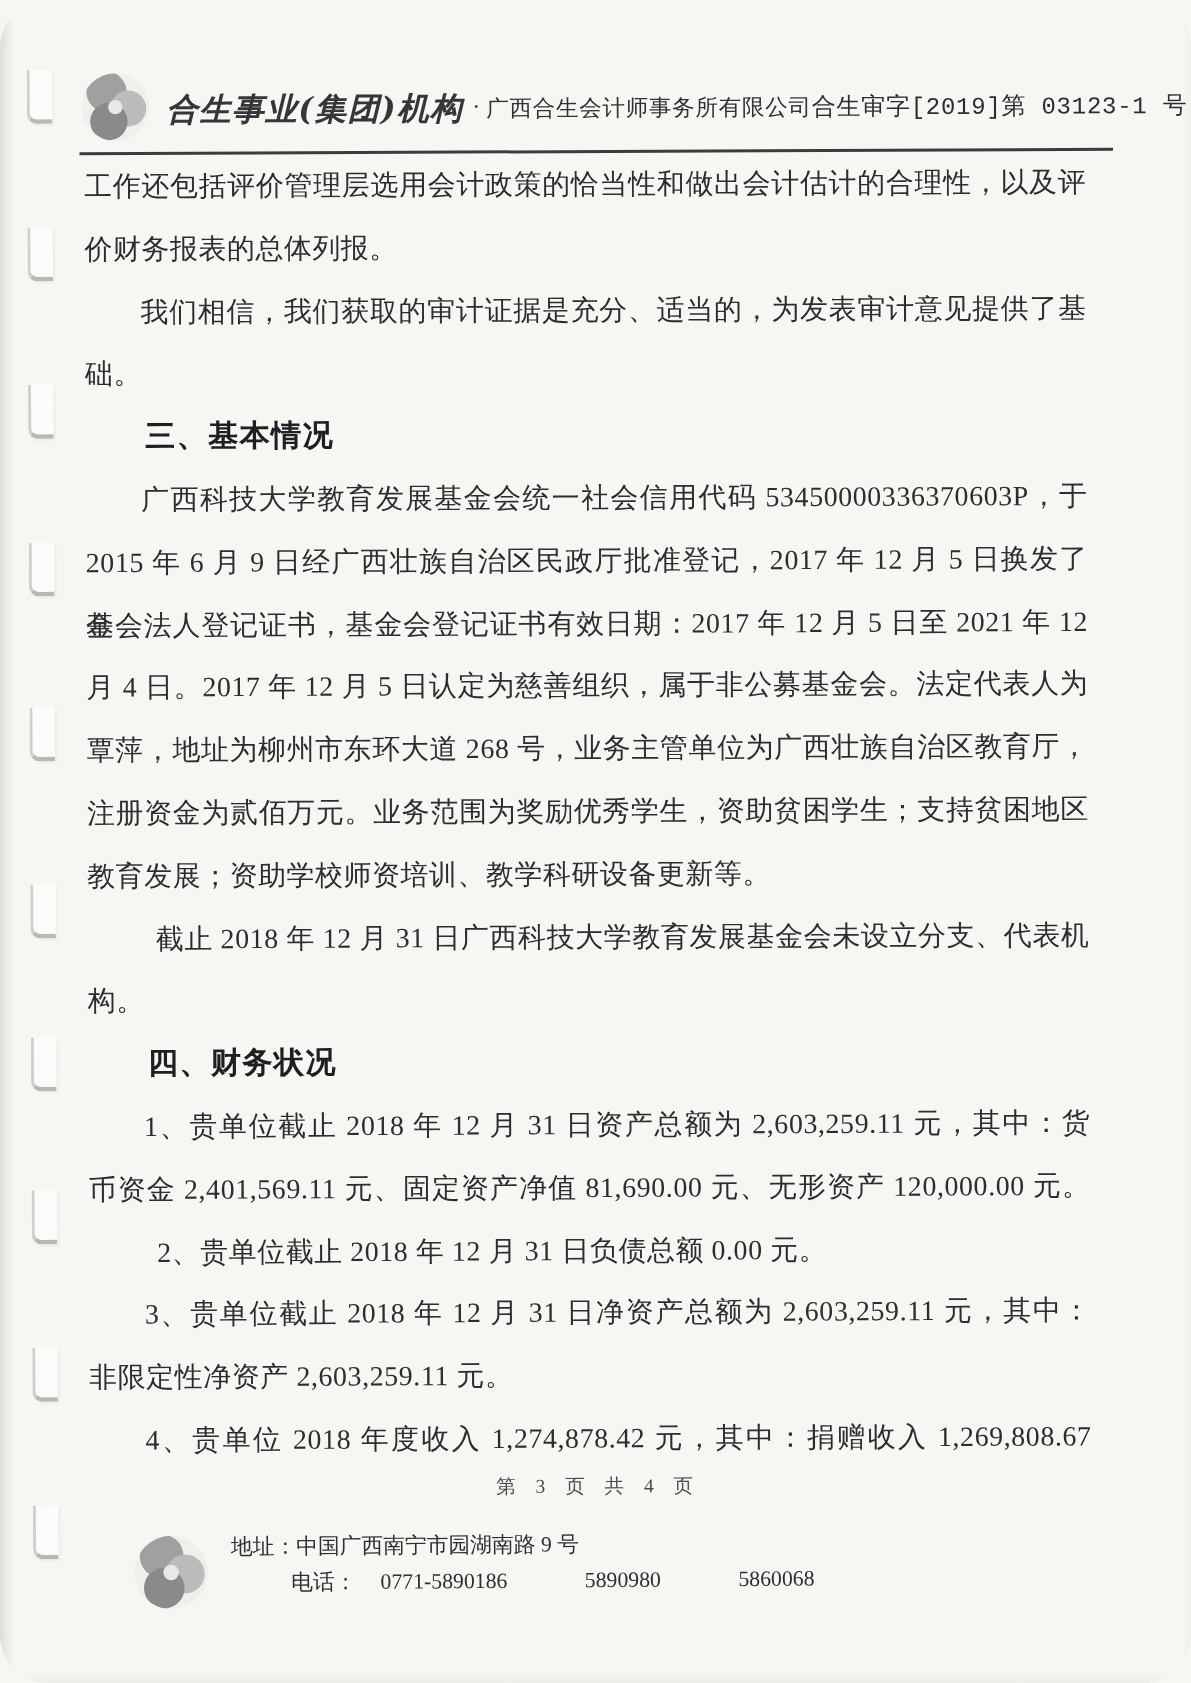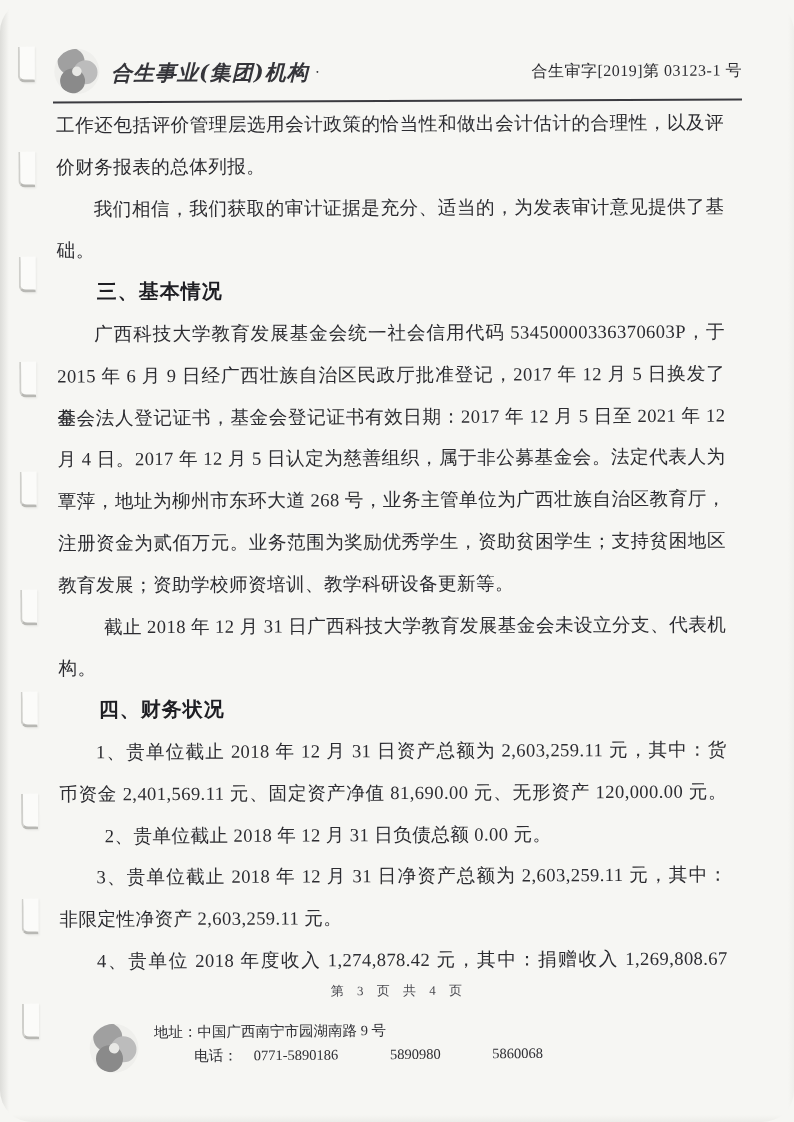--- a/index.html
+++ b/index.html
@@ -49,21 +49,21 @@
   .logo{width:48px;height:48px;flex:0 0 auto;margin-top:-4px;}
   .brand{
     margin-left:10px;
     font-style:italic;font-weight:bold;
     font-size:21px;letter-spacing:1px;color:#35353a;
     font-family:"DejaVu Serif","Liberation Serif",serif;
     white-space:nowrap;
   }
   .brand-sep{margin:0 4px 0 6px;font-size:16px;color:#35353a;}
   .company{font-size:15px;color:#303035;white-space:nowrap;letter-spacing:.5px;}
-  .docnum{margin-left:auto;font-size:16px;color:#2c2c31;white-space:nowrap;letter-spacing:.5px;}
+  .docnum{margin-left:auto;font-size:16px;color:#2c2c31;white-space:nowrap;letter-spacing:.5px;font-family:Liberation Mono, monospace;}
   
   .doc{
     position:absolute;top:103px;left:58px;width:668px;
     font-size:18.6px;letter-spacing:.4px;
   }
   .line{
     height:41.8px;line-height:41.8px;
     white-space:nowrap;overflow:visible;
   }
   .line.j{
@@ -123,20 +123,21 @@
         <g clip-path="url(#lc1)">
           <rect width="100" height="100" fill="#efefec"></rect>
           <circle cx="38" cy="29" r="28" fill="#a0a0a0"></circle>
           <circle cx="68" cy="52" r="25" fill="#bcbcbc"></circle>
           <circle cx="41" cy="70" r="26" fill="#8a8a8a"></circle>
           <circle cx="50" cy="50" r="10" fill="#e8e8e5"></circle>
         </g>
       </svg>
       <span class="brand">合生事业(集团)机构</span>
       <span class="brand-sep">·</span>
+      <span class="company">广西合生会计师事务所有限公司</span>
       <span class="docnum">合生审字[2019]第 03123-1 号</span>
     </div>
 
     <div class="doc">
       <div class="line j">工作还包括评价管理层选用会计政策的恰当性和做出会计估计的合理性，以及评</div>
       <div class="line">价财务报表的总体列报。</div>
       <div class="line j i1">我们相信，我们获取的审计证据是充分、适当的，为发表审计意见提供了基</div>
       <div class="line">础。</div>
       <div class="line heading i1">三、基本情况</div>
       <div class="line j i1">广西科技大学教育发展基金会统一社会信用代码 53450000336370603P，于</div>

